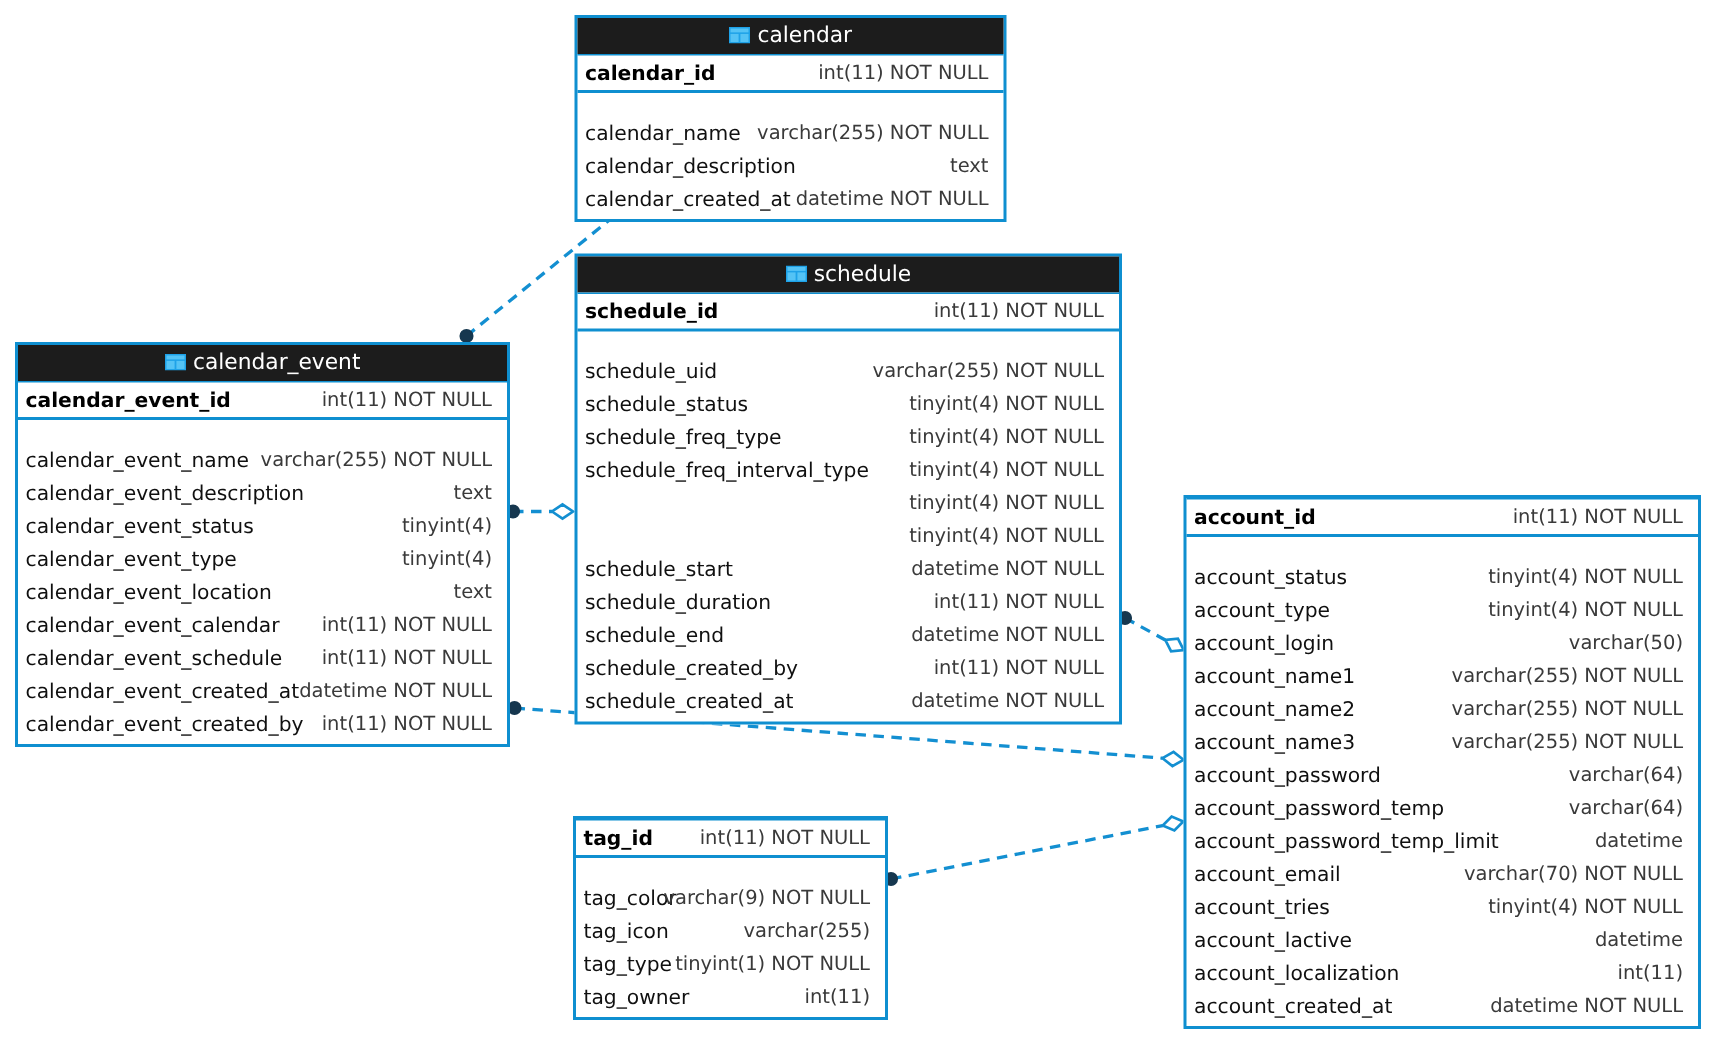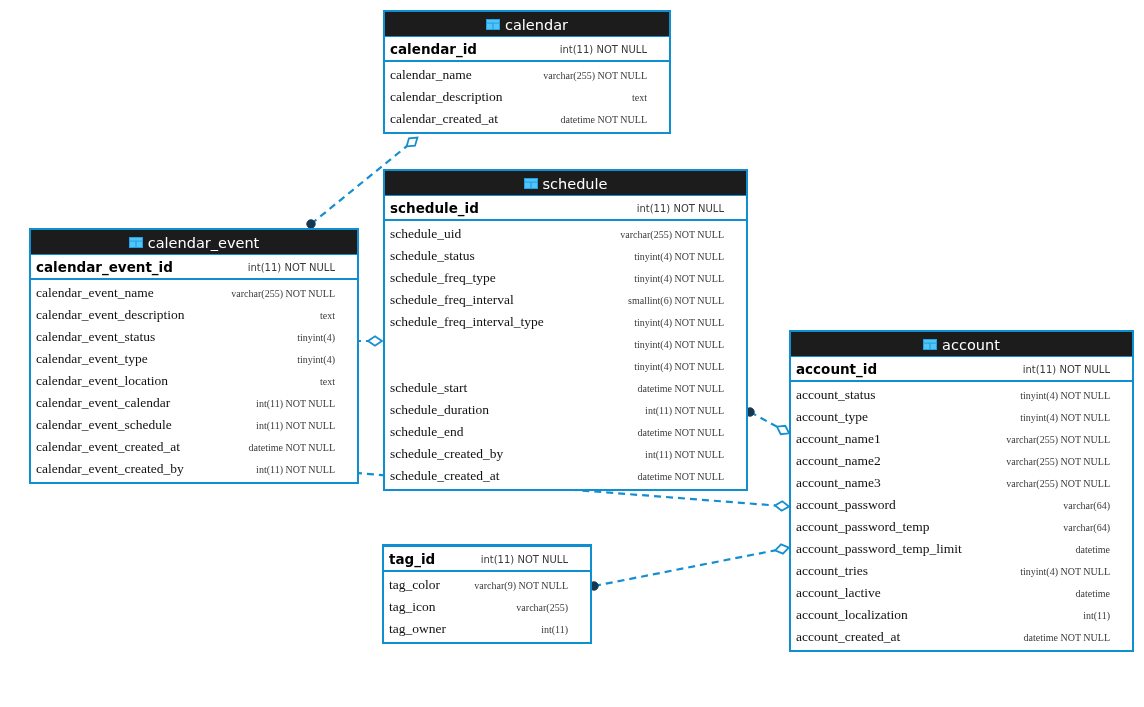--- a/index.html
+++ b/index.html
@@ -45,26 +45,26 @@
   }
   .row{
     height:22px;
     position:relative;
   }
   .row .fname,.pk-row .fname{
     position:absolute;left:5px;top:50%;transform:translateY(-50%);
     font-size:13.5px;color:#101010;white-space:nowrap;
   }
   .row .ftype,.pk-row .ftype{
-    position:absolute;right:22px;top:50%;transform:translateY(-50%);
-    font-size:10px;color:#3a3a3a;white-space:nowrap;
+    position:absolute;right:10px;top:50%;transform:translateY(-50%);
+    font-size:13px;color:#3a3a3a;white-space:nowrap;
   }
   .pk-row .fname{font-weight:bold;color:#000;}
   .pk-row .ftype{color:#3a3a3a;}
-  .rows-wrap{padding-top:2px;padding-bottom:2px;font-family:Liberation Serif, serif;}
+  .rows-wrap{padding-top:16px;padding-bottom:2px;}
 
   .link-line{stroke:#138fd1;stroke-width:2.2;stroke-dasharray:7 5;fill:none;}
   .link-dot{fill:#16374f;stroke:#16374f;}
   .link-diamond{fill:#ffffff;stroke:#138fd1;stroke-width:1.8;}
 </style>
 </head>
 <body>
 
 <div id="canvas">
   <svg class="links" id="links-layer">
@@ -139,24 +139,20 @@
           </div>
           <div class="row">
             <span class="fname">schedule_status</span>
             <span class="ftype">tinyint(4) NOT NULL</span>
           </div>
           <div class="row">
             <span class="fname">schedule_freq_type</span>
             <span class="ftype">tinyint(4) NOT NULL</span>
           </div>
           <div class="row">
-            <span class="fname">schedule_freq_interval</span>
-            <span class="ftype">smallint(6) NOT NULL</span>
-          </div>
-          <div class="row">
             <span class="fname">schedule_freq_interval_type</span>
             <span class="ftype">tinyint(4) NOT NULL</span>
           </div>
           <div class="row">
             <span class="ftype">tinyint(4) NOT NULL</span>
           </div>
           <div class="row">
             <span class="ftype">tinyint(4) NOT NULL</span>
           </div>
           <div class="row">
@@ -174,21 +170,21 @@
           <div class="row">
             <span class="fname">schedule_created_by</span>
             <span class="ftype">int(11) NOT NULL</span>
           </div>
           <div class="row">
             <span class="fname">schedule_created_at</span>
             <span class="ftype">datetime NOT NULL</span>
           </div>
         </div>
       </div>
-      <div class="table-box" style="left: 10px; top: 228px; width: 330px; margin-left: 19px;">
+      <div class="table-box" style="left: 10px; top: 228px; width: 330px;">
         <div class="tbl-header"><span class="tbl-icon"><svg viewBox="0 0 14 11" width="14" height="11" aria-hidden="true">
               <rect x="0" y="0" width="14" height="11" fill="#1ea2e8"></rect>
               <rect x="1" y="1" width="12" height="2.6" fill="#54c3f5"></rect>
               <rect x="1" y="4.6" width="5.4" height="5.4" fill="#54c3f5"></rect>
               <rect x="7.6" y="4.6" width="5.4" height="5.4" fill="#54c3f5"></rect>
             </svg></span><span class="tbl-title">calendar_event</span></div>
         <div class="pk-row">
           <span class="fname">calendar_event_id</span>
           <span class="ftype">int(11) NOT NULL</span>
         </div>
@@ -225,38 +221,36 @@
             <span class="fname">calendar_event_created_at</span>
             <span class="ftype">datetime NOT NULL</span>
           </div>
           <div class="row">
             <span class="fname">calendar_event_created_by</span>
             <span class="ftype">int(11) NOT NULL</span>
           </div>
         </div>
       </div>
       <div class="table-box" style="left: 789px; top: 330px; width: 345px;">
-        <div class="tbl-header"><span class="tbl-icon"><svg viewBox="0 0 14 11" width="14" height="11" aria-hidden="true">
-              <rect x="0" y="0" width="14" height="11" fill="#1ea2e8"></rect>
-              <rect x="1" y="1" width="12" height="2.6" fill="#54c3f5"></rect>
-              <rect x="1" y="4.6" width="5.4" height="5.4" fill="#54c3f5"></rect>
-              <rect x="7.6" y="4.6" width="5.4" height="5.4" fill="#54c3f5"></rect>
-            </svg></span><span class="tbl-title">account</span></div>
         <div class="pk-row">
           <span class="fname">account_id</span>
           <span class="ftype">int(11) NOT NULL</span>
         </div>
         <div class="rows-wrap">
           <div class="row">
             <span class="fname">account_status</span>
             <span class="ftype">tinyint(4) NOT NULL</span>
           </div>
           <div class="row">
             <span class="fname">account_type</span>
             <span class="ftype">tinyint(4) NOT NULL</span>
+          </div>
+          <div class="row">
+            <span class="fname">account_login</span>
+            <span class="ftype">varchar(50)</span>
           </div>
           <div class="row">
             <span class="fname">account_name1</span>
             <span class="ftype">varchar(255) NOT NULL</span>
           </div>
           <div class="row">
             <span class="fname">account_name2</span>
             <span class="ftype">varchar(255) NOT NULL</span>
           </div>
           <div class="row">
@@ -269,20 +263,24 @@
           </div>
           <div class="row">
             <span class="fname">account_password_temp</span>
             <span class="ftype">varchar(64)</span>
           </div>
           <div class="row">
             <span class="fname">account_password_temp_limit</span>
             <span class="ftype">datetime</span>
           </div>
           <div class="row">
+            <span class="fname">account_email</span>
+            <span class="ftype">varchar(70) NOT NULL</span>
+          </div>
+          <div class="row">
             <span class="fname">account_tries</span>
             <span class="ftype">tinyint(4) NOT NULL</span>
           </div>
           <div class="row">
             <span class="fname">account_lactive</span>
             <span class="ftype">datetime</span>
           </div>
           <div class="row">
             <span class="fname">account_localization</span>
             <span class="ftype">int(11)</span>
@@ -301,19 +299,23 @@
         <div class="rows-wrap">
           <div class="row">
             <span class="fname">tag_color</span>
             <span class="ftype">varchar(9) NOT NULL</span>
           </div>
           <div class="row">
             <span class="fname">tag_icon</span>
             <span class="ftype">varchar(255)</span>
           </div>
           <div class="row">
+            <span class="fname">tag_type</span>
+            <span class="ftype">tinyint(1) NOT NULL</span>
+          </div>
+          <div class="row">
             <span class="fname">tag_owner</span>
             <span class="ftype">int(11)</span>
           </div>
         </div>
       </div>
     </div>
 </div>
 
 </body></html>

